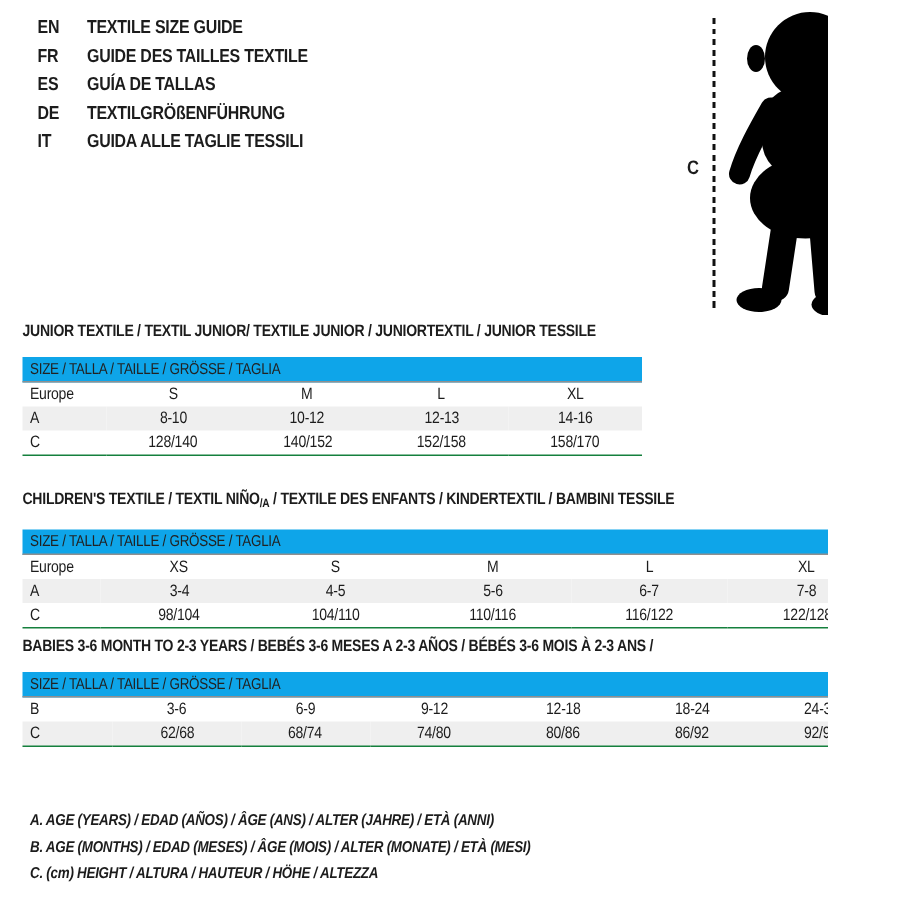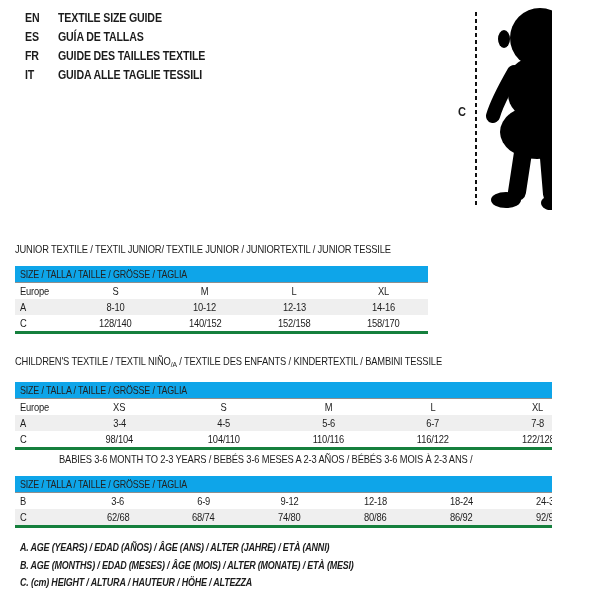--- a/index.html
+++ b/index.html
@@ -17,49 +17,52 @@
   .dash-line{position:absolute;left:475px;top:12px;width:2px;height:196px;
              background:repeating-linear-gradient(180deg,#111 0 4px,transparent 4px 7px);}
   .c-label{position:absolute;left:458px;top:104px;font-size:13px;font-weight:bold;}
   .baby{position:absolute;left:484px;top:6px;}
 
   
   .section{position:absolute;left:15px;}
   .s1{top:213px;width:413px;}
   .s2{top:325px;width:575px;}
   .s3{top:424px;width:575px;}
-  .sec-title{font-size:11px;font-weight:normal;line-height:16px;margin-bottom:9px;margin-top:28px;}
-  .s3 .sec-title{line-height:15px;text-align:center;}
+  .sec-title{font-size:11px;font-weight:bold;line-height:16px;margin-bottom:9px;}
+  .s3 .sec-title{line-height:15px;}
   .subsz{font-size:8px;vertical-align:-2px;}
   .size-bar{height:17px;line-height:17px;background:#0ea5e9;border-bottom:1px solid #8f8f8f;
             font-size:10.5px;color:#222;padding-left:5px;box-sizing:border-box;}
-  table{border-collapse:collapse;table-layout:fixed;border-bottom:3px solid #15803d;}
+  table{border-collapse:collapse;table-layout:fixed;border-bottom:1px solid #15803d;}
   .t1{width:413px;} .t2,.t3{width:575px;}
   td{font-size:11px;height:16px;padding:0;text-align:center;vertical-align:middle;}
   td.lbl{text-align:left;padding-left:5px;}
   tr.alt{background:#efefef;}
 
   
   .footnotes{position:absolute;left:20px;top:539px;}
   .fn{height:17.5px;line-height:17.5px;font-size:10.5px;font-weight:bold;font-style:italic;}
 </style>
 </head>
 <body>
 
 <div class="page">
 
   <div class="langs">
     <div class="lang-row">
       <span class="code cxl">EN</span><span class="cxl">TEXTILE SIZE GUIDE</span>
     </div>
     <div class="lang-row">
+      <span class="code cxl">FR</span><span class="cxl">GUIDE DES TAILLES TEXTILE</span>
+    </div>
+    <div class="lang-row">
       <span class="code cxl">ES</span><span class="cxl">GUÍA DE TALLAS</span>
     </div>
     <div class="lang-row">
-      <span class="code cxl">FR</span><span class="cxl">GUIDE DES TAILLES TEXTILE</span>
+      <span class="code cxl">DE</span><span class="cxl">TEXTILGRÖßENFÜHRUNG</span>
     </div>
     <div class="lang-row">
       <span class="code cxl">IT</span><span class="cxl">GUIDA ALLE TAGLIE TESSILI</span>
     </div>
   </div>
 
   <div class="dash-line"></div>
   <div class="c-label cxl">C</div>
   <svg class="baby" width="104" height="204" viewBox="0 0 104 204" xmlns="http://www.w3.org/2000/svg">
     <g fill="#000" stroke="none">

